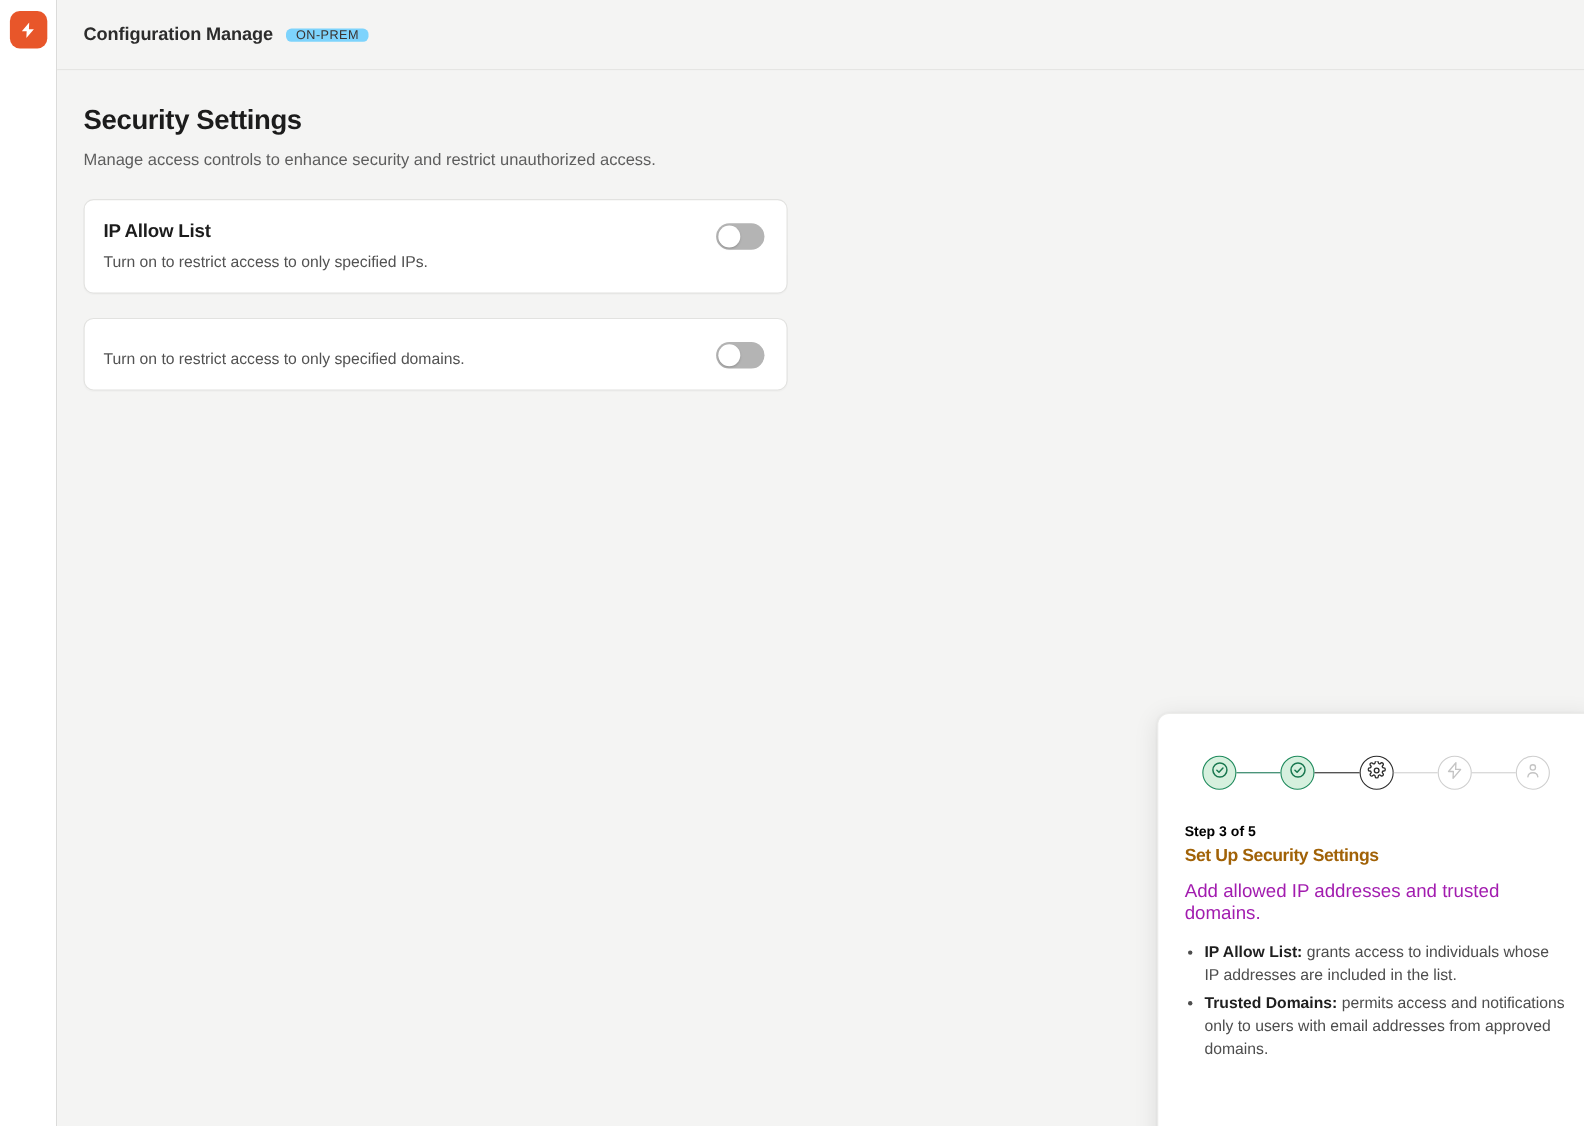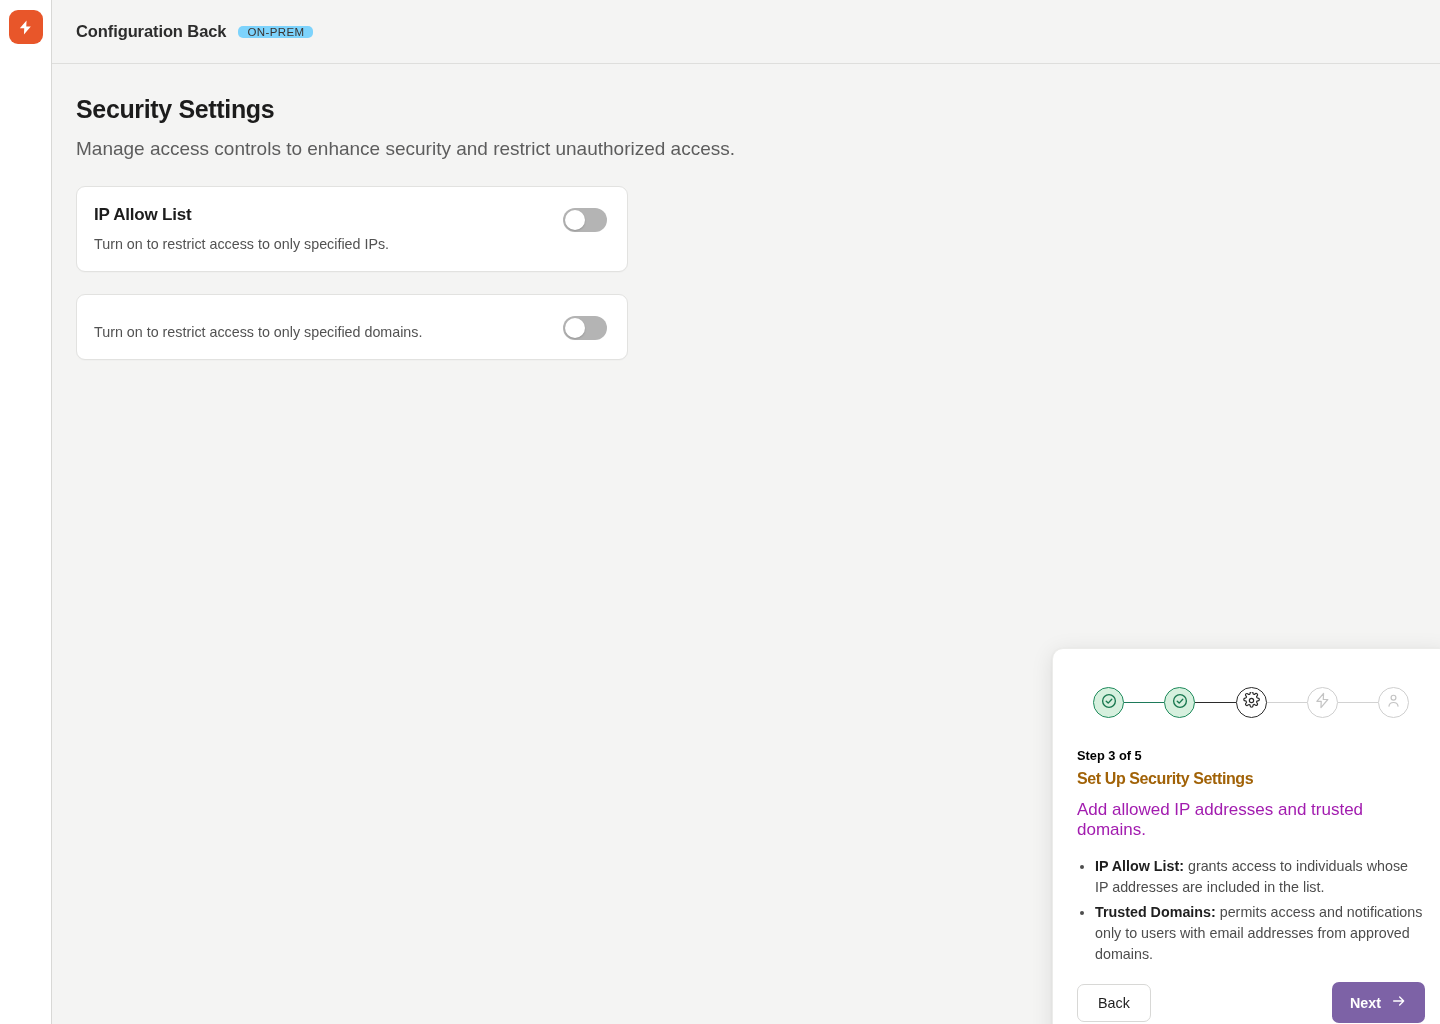--- a/index.html
+++ b/index.html
@@ -50,26 +50,26 @@
   .main {
     flex: 1 1 auto; background: #f4f4f3;
     padding: 32px 24px 0 24px;
     position: relative; overflow: hidden;
   }
   .page-title {
     font-size: 25px; font-weight: bold; color: #1c1c1c;
     letter-spacing: -0.35px; line-height: 1.1;
   }
   .page-sub {
-    margin-top: 12px; font-size: 19px; color: #5d5d5d; line-height: 1.35;
+    margin-top: 12px; font-size: 15px; color: #5d5d5d; line-height: 1.35;
   }
 
   .setting-card {
     margin-top: 25px;
-    width: 552px;
+    width: 640px;
     background: #ffffff;
     border: 1px solid #e2e2e0;
     border-radius: 9px;
     padding: 18px 20px 19px 17px;
     display: flex; align-items: flex-start; justify-content: space-between;
     box-shadow: 0 1px 1px rgba(0,0,0,0.02);
   }
   .setting-card + .setting-card { margin-top: 22px; }
   .setting-texts { min-width: 0; }
   .setting-title {
@@ -159,21 +159,21 @@
         <svg width="17" height="17" viewBox="0 0 24 24">
             <path d="M13.5 2 4 13.2h6.2L9.8 22 19.5 10.6h-6.4z" fill="#ffffff"></path>
           </svg>
       </span>
     </div>
   </div>
 
   <div class="content-col">
 
     <div class="topbar">
-      <div class="topbar-title">Configuration Back</div>
+      <div class="topbar-title">Configuration Manage</div>
       <div class="badge">ON-PREM</div>
     </div>
 
     <div class="main">
       <h1 class="page-title">Security Settings</h1>
       <div class="page-sub">Manage access controls to enhance security and restrict unauthorized access.</div>
 
       <div class="setting-card">
         <div class="setting-texts">
           <div class="setting-title">IP Allow List</div>
@@ -247,29 +247,18 @@
 
         <ul class="wizard-list">
           <li>
             <b>IP Allow List:</b><span> grants access to individuals whose IP addresses are included in the list.</span>
           </li>
           <li>
             <b>Trusted Domains:</b><span> permits access and notifications only to users with email addresses from approved domains.</span>
           </li>
         </ul>
 
-        <div class="wizard-actions">
-          <button class="btn-back">Back</button>
-          <button class="btn-next">
-            <span>Next</span>
-            <span>
-              <svg width="16" height="16" viewBox="0 0 24 24" fill="none" stroke="#ffffff" stroke-width="2" stroke-linecap="round" stroke-linejoin="round">
-                <path d="M4 12h15M13 6l6 6-6 6"></path>
-              </svg>
-            </span>
-          </button>
-        </div>
 
       </div>
 
     </div>
   </div>
 </div>
 
 </body></html>

